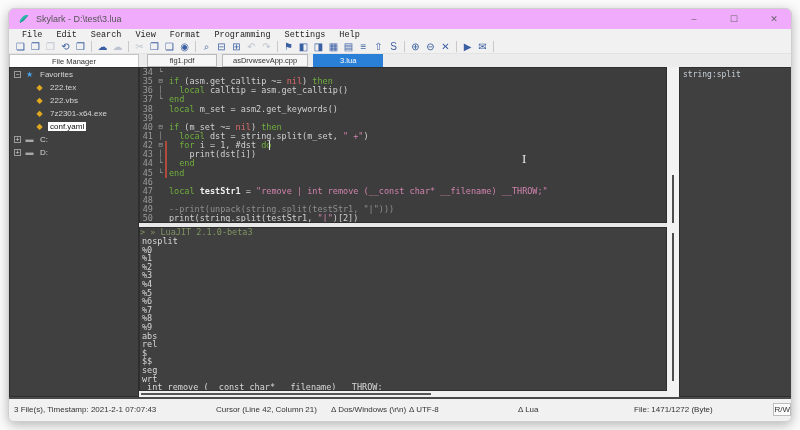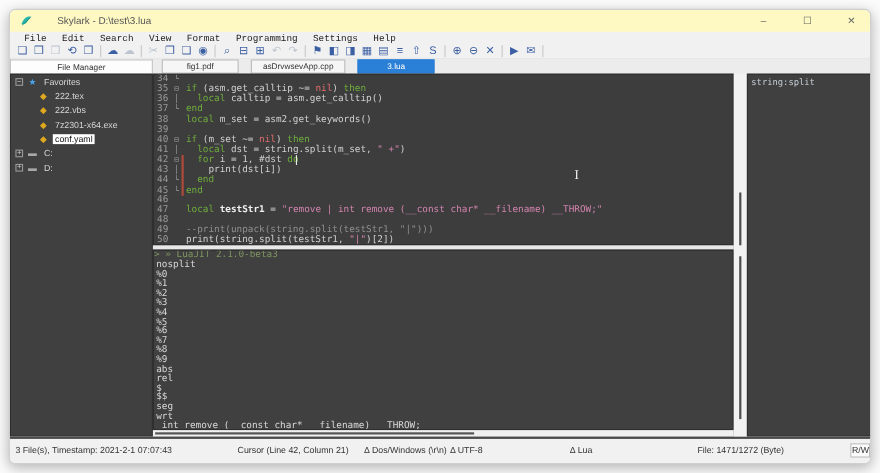--- a/index.html
+++ b/index.html
@@ -4,21 +4,21 @@
 <style>
   * { margin:0; padding:0; box-sizing:border-box; }
   html,body { width:800px; height:430px; background:#fbfbfb; overflow:hidden;
               font-family:"Liberation Sans", sans-serif; }
   #window { position:absolute; left:8px; top:8px; width:784px; height:414px;
             background:#f1f1f1; border:1px solid #cfcfcf; border-radius:6px;
             box-shadow:0 3px 12px rgba(0,0,0,.28); overflow:hidden; }
 
   
   .titlebar { position:absolute; left:0; top:0; width:100%; height:20px;
-              background:#fef9c3; display:flex; align-items:center; padding-left:9px;gap:16px; }
+              background:#f0abfc; display:flex; align-items:center; padding-left:9px; }
   .app-icon { width:12px; height:12px; margin-right:6px; }
   .title-text { font-size:9px; color:#555; }
   .win-controls { position:absolute; right:10px; top:0; height:20px; display:flex; align-items:center; gap:26px; }
   .win-btn { font-size:9px; color:#666; width:14px; text-align:center; cursor:default; }
 
   
   .menubar { position:absolute; left:0; top:20px; width:100%; height:11px;
              display:flex; align-items:center; padding-left:6px; background:#f1f1f1;font-family:Liberation Mono, monospace; }
   .menu-item { font-size:8.5px; color:#222; padding:0 7px; }
 
@@ -29,21 +29,21 @@
   .tgroup { display:flex; align-items:center; }
   .ticon { font-size:10px; line-height:12px; width:15px; text-align:center; color:#3b5fa3; }
   .ticon.disabled { color:#bcc5cf; }
   .tsep { width:1px; height:11px; background:#c9c9c9; margin:0 3px; }
 
   
   .tabrow { position:absolute; left:0; top:45px; width:100%; height:13px; background:#ececec; }
   .fm-tab { position:absolute; left:0; top:0; width:130px; height:13px; background:#fdfdfd;
             border:1px solid #c4c4c4; border-bottom:none; font-size:7.5px; color:#333;
             display:flex; align-items:center; justify-content:center; }
-  .doc-tabs { position:absolute; left:138px; top:0; height:20px; display:flex; gap:11px; }
+  .doc-tabs { position:absolute; left:138px; top:0; height:20px; display:flex; gap:5px; }
   .doc-tab { height:13px; padding:0 10px; font-size:7.5px; color:#333; background:#f6f6f6;
              border:1px solid #b9b9b9; display:flex; align-items:center; justify-content:center;
              min-width:70px; }
   .doc-tab.active { background:#2a7fd6; border-color:#2a7fd6; color:#fff; }
 
   
   .content { position:absolute; left:0; top:58px; width:100%; height:330px; background:#e8e8e8; }
 
   .tree-panel { position:absolute; left:0; top:0; width:130px; height:330px;
                 background:#404040; border:1px solid #2e2e2e; overflow:hidden; }

